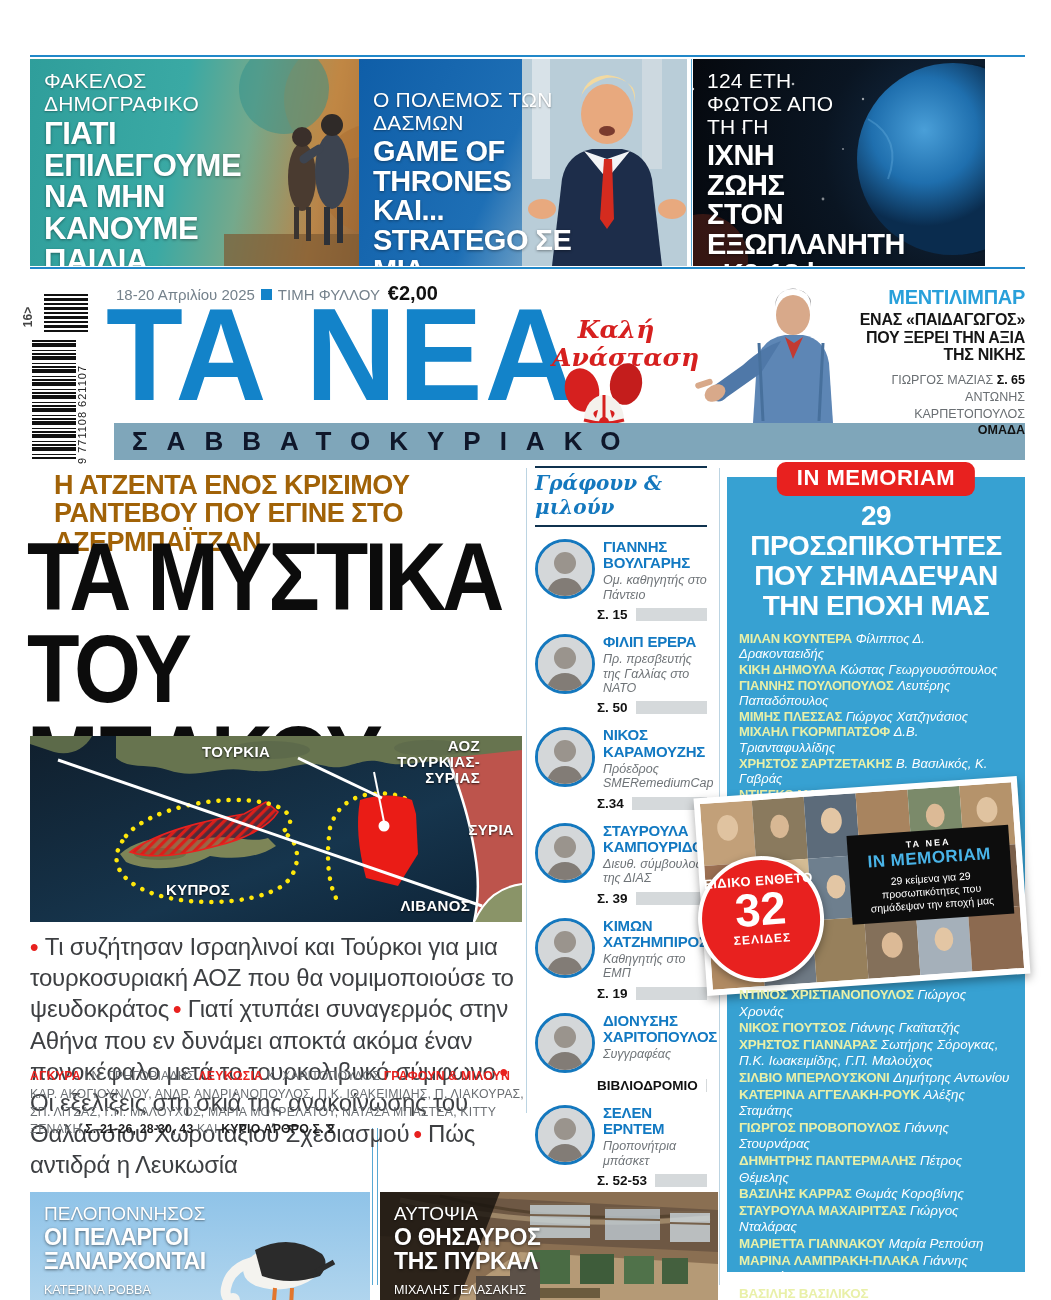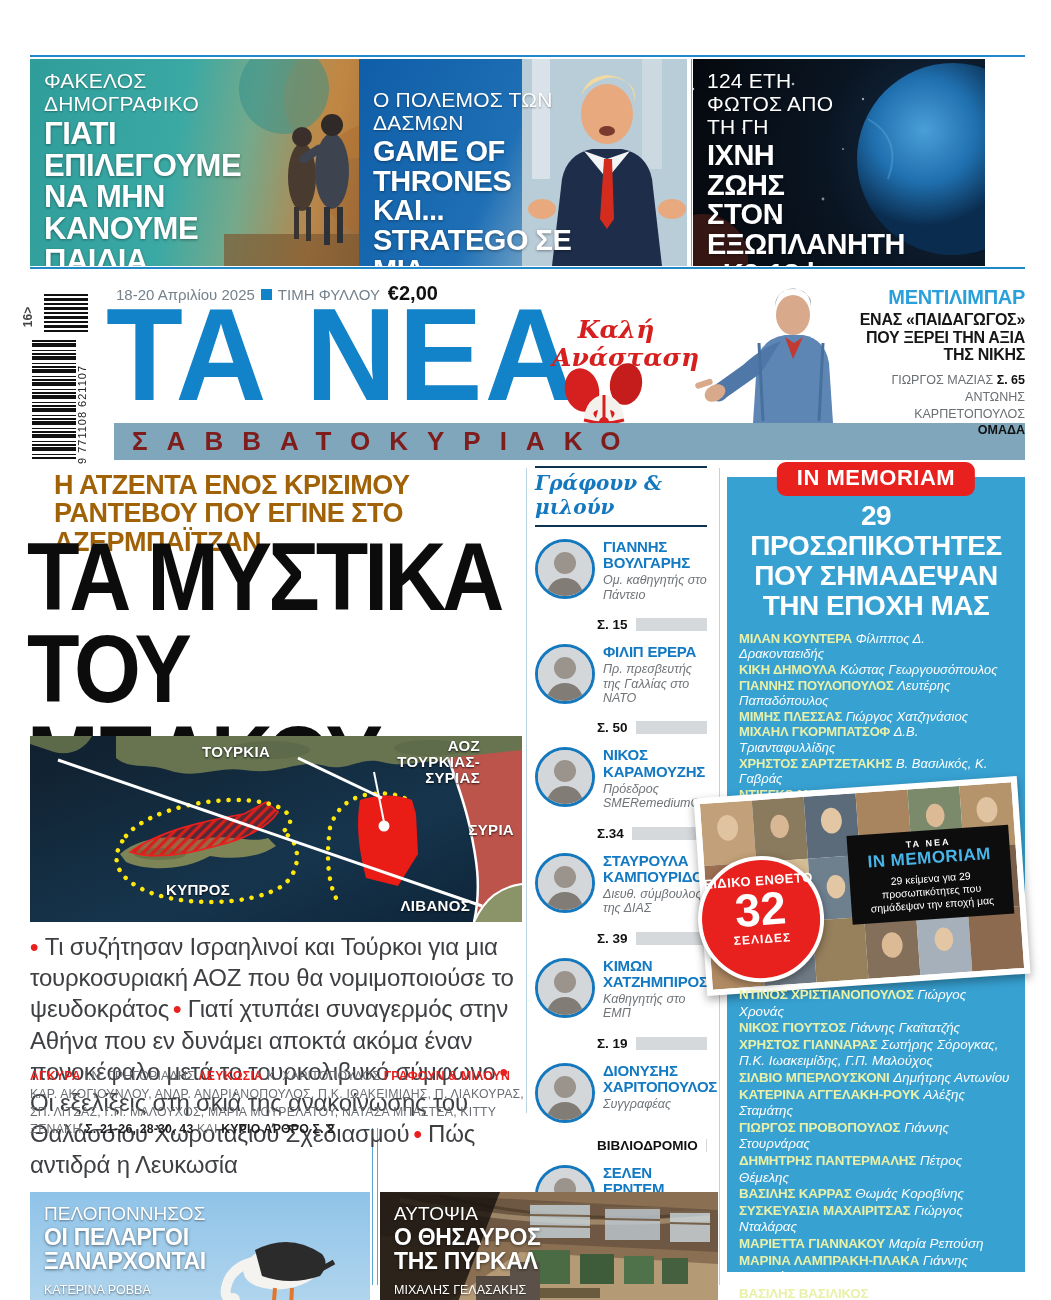--- a/index.html
+++ b/index.html
@@ -35,21 +35,21 @@
   .bcnum{position:absolute;left:46px;top:44px;height:126px;font-size:11px;color:#222;
          writing-mode:vertical-rl;transform:rotate(180deg);letter-spacing:1px;}
   .dateline{left:116px;top:282px;font-size:15px;color:#75828c;}
   .dateline .sq{display:inline-block;width:11px;height:11px;background:#1383c9;margin:0 6px;}
   .dateline .price{font-weight:bold;color:#111;font-size:20px;margin-left:4px;}
   .logo{left:106px;top:290px;font-size:126px;font-weight:bold;color:#1383c9;letter-spacing:2px;line-height:1;
         transform:scaleY(1.04);transform-origin:top left;}
   .greeting{left:552px;top:316px;width:128px;text-align:center;color:#d6201f;
             font-family:"DejaVu Serif",serif;font-style:italic;font-weight:bold;font-size:25px;line-height:1.1;}
   .band{left:114px;top:423px;width:911px;height:37px;background:#7fa6ba;}
-  .band span{display:block;padding-left:18px;font-size:26px;font-weight:bold;color:#7f1d1d;letter-spacing:19px;line-height:37px;white-space:nowrap;}
+  .band span{display:block;padding-left:18px;font-size:26px;font-weight:bold;color:#0f172a;letter-spacing:19px;line-height:37px;white-space:nowrap;}
   .mendtext{left:856px;top:286px;width:169px;text-align:right;}
   .mendkick{font-size:20px;font-weight:bold;color:#29a0da;letter-spacing:-.3px;}
   .mendtitle{font-size:16px;font-weight:bold;color:#161616;line-height:1.1;letter-spacing:-.3px;margin-top:2px;}
   .mendby{font-size:12.5px;color:#6a6f73;margin-top:8px;line-height:1.35;}
   .mendby b{color:#111;}
 
   
   .leadkick{left:30px;top:471px;width:500px;font-size:27px;font-weight:bold;color:#a16207;line-height:1.05;letter-spacing:-.5px;margin-left:24px;}
   .headline{left:27px;top:531px;width:500px;color:#0c0c0c;font-weight:bold;font-size:86px;
             letter-spacing:-4px;line-height:.94;transform:scaleY(1.13);transform-origin:top left;}
@@ -66,21 +66,21 @@
   
   .contribcol{left:535px;top:466px;width:172px;}
   .contribhead{font-family:"DejaVu Serif",serif;font-style:italic;font-weight:bold;font-size:20px;color:#1478be;
                border-top:2px solid #10334f;border-bottom:2px solid #10334f;padding:3px 0 6px 0;}
   .contrib{margin-top:12px;}
   .crow{display:flex;}
   .cpic{width:54px;height:54px;border-radius:50%;border:3px solid #1478be;overflow:hidden;flex:none;background:#cfd2d4;}
   .ctext{margin-left:8px;}
   .cname{font-size:15px;font-weight:bold;color:#1279c2;line-height:1.08;letter-spacing:-.2px;}
   .crole{font-size:12.5px;font-style:italic;color:#6f7478;line-height:1.15;margin-top:2px;}
-  .cpage{display:flex;align-items:center;margin:15px 0 0 62px;}
+  .cpage{display:flex;align-items:center;margin:5px 0 0 62px;}
   .cpage b{font-size:13.5px;color:#111;white-space:nowrap;}
   .cbar{flex:1;height:13px;background:#d5d9db;margin-left:8px;}
 
   
   .panel{left:727px;top:477px;width:298px;height:795px;background:#37a1d2;}
   .membadge{position:absolute;left:50%;top:-15px;transform:translateX(-50%);background:#e8211f;color:#fff;
             font-size:22px;font-weight:bold;padding:3px 20px 5px;border-radius:9px;white-space:nowrap;letter-spacing:.5px;}
   .memtitle{padding:24px 10px 0;text-align:center;color:#fff;font-weight:bold;font-size:28px;line-height:1.07;letter-spacing:-.5px;}
   .memlist{padding:10px 12px 0;}
   .memrow{font-size:13px;line-height:15.6px;}
@@ -608,21 +608,21 @@
           <span class="nm">ΔΗΜΗΤΡΗΣ ΠΑΝΤΕΡΜΑΛΗΣ</span>
           <span class="au">Πέτρος Θέμελης</span>
         </div>
 
         <div class="memrow">
           <span class="nm">ΒΑΣΙΛΗΣ ΚΑΡΡΑΣ</span>
           <span class="au">Θωμάς Κοροβίνης</span>
         </div>
 
         <div class="memrow">
-          <span class="nm">ΣΥΣΚΕΥΑΣΙΑ ΜΑΧΑΙΡΙΤΣΑΣ</span>
+          <span class="nm">ΣΤΑΥΡΟΥΛΑ ΜΑΧΑΙΡΙΤΣΑΣ</span>
           <span class="au">Γιώργος Νταλάρας</span>
         </div>
 
         <div class="memrow">
           <span class="nm">ΜΑΡΙΕΤΤΑ ΓΙΑΝΝΑΚΟΥ</span>
           <span class="au">Μαρία Ρεπούση</span>
         </div>
 
         <div class="memrow">
           <span class="nm">ΜΑΡΙΝΑ ΛΑΜΠΡΑΚΗ-ΠΛΑΚΑ</span>

